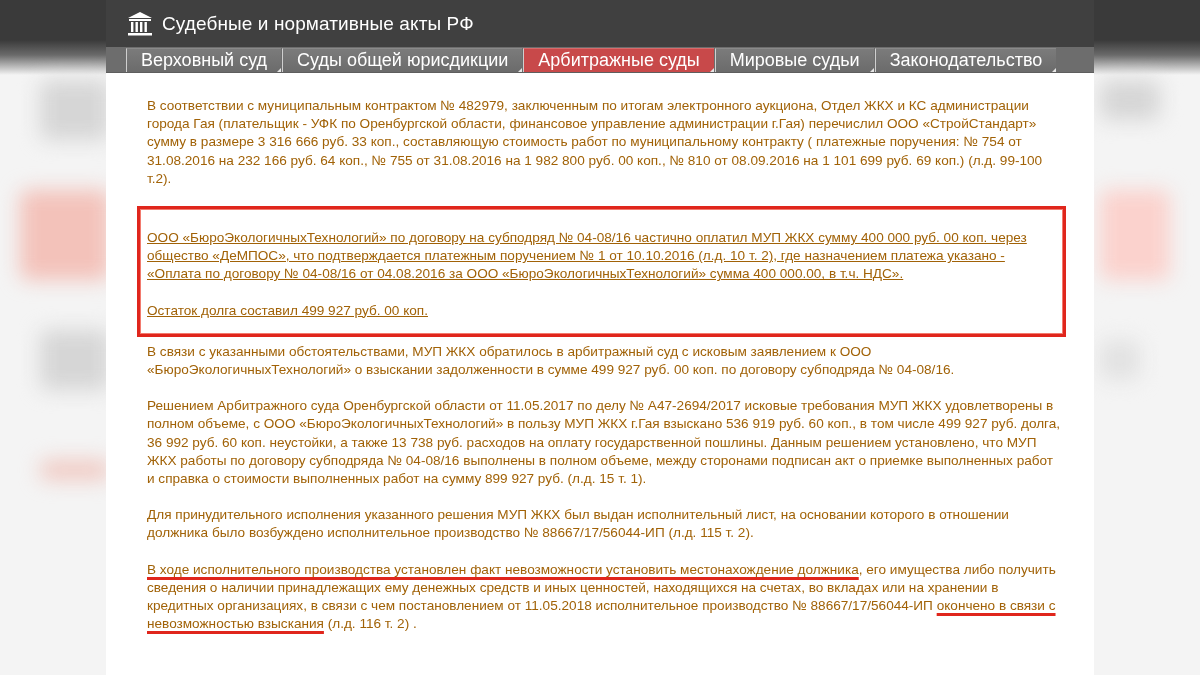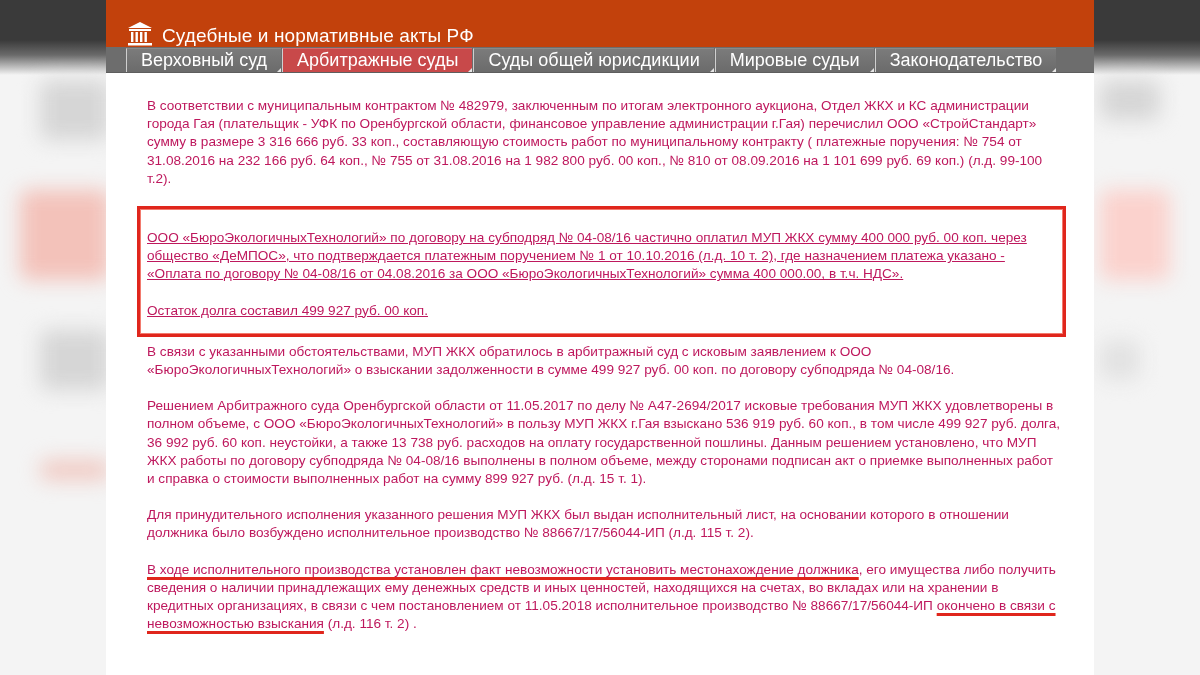--- a/index.html
+++ b/index.html
@@ -22,23 +22,23 @@
   }
   .page {
     position: absolute;
     left: 106px; top: 0;
     width: 988px; height: 675px;
     background: #ffffff;
     overflow: hidden;
   }
   .header {
     height: 47px;
-    background: #c2410c;
+    background: #404040;
     display: flex;
-    align-items: flex-end;
+    align-items: center;
     padding-left: 20px;
   }
   .logo-icon { width: 28px; height: 26px; margin-right: 8px; }
   .site-title {
     color: #ffffff;
     font-size: 19px;
     letter-spacing: 0.1px;
   }
   .tabbar {
     height: 26px;
@@ -69,21 +69,21 @@
     border-bottom: 4px solid #e6e6e6;
   }
   .tab.active {
     background: #c8494a;
     border-top: 1px solid #d86a6a;
   }
   .content {
     padding: 24px 30px 0 41px;
     font-size: 13.6px;
     line-height: 18.2px;
-    color: #be185d;
+    color: #a16207;
   }
   .para { margin-bottom: 18px; }
   .highlight-box {
     border: 3px solid #e0261c;
     box-shadow: 0 0 0 1px #f27a6e inset;
     margin-left: -10px;
     margin-right: -2px;
     padding: 20px 7px 6px 7px;
     margin-bottom: 6px;
     text-decoration: underline;
@@ -118,22 +118,22 @@
       <rect x="9.5" y="11" width="2.4" height="10" fill="#ffffff"></rect>
       <rect x="14" y="11" width="2.4" height="10" fill="#ffffff"></rect>
       <rect x="18.5" y="11" width="2.4" height="10" fill="#ffffff"></rect>
       <rect x="2" y="22" width="24" height="2.5" fill="#ffffff"></rect>
     </svg>
     <span class="site-title">Судебные и нормативные акты РФ</span>
   </div>
 
   <div class="tabbar">
     <div class="tab">Верховный суд</div>
+    <div class="tab">Суды общей юрисдикции</div>
     <div class="tab active">Арбитражные суды</div>
-    <div class="tab">Суды общей юрисдикции</div>
     <div class="tab">Мировые судьи</div>
     <div class="tab">Законодательство</div>
   </div>
 
   <div class="content">
     <p class="para">В соответствии с муниципальным контрактом № 482979, заключенным по итогам электронного аукциона, Отдел ЖКХ и КС администрации города Гая (плательщик - УФК по Оренбургской области, финансовое управление администрации г.Гая) перечислил ООО «СтройСтандарт» сумму в размере 3 316 666 руб. 33 коп., составляющую стоимость работ по муниципальному контракту ( платежные поручения: № 754 от 31.08.2016 на 232 166 руб. 64 коп., № 755 от 31.08.2016 на 1 982 800 руб. 00 коп., № 810 от 08.09.2016 на 1 101 699 руб. 69 коп.) (л.д. 99-100 т.2).</p>
 
     <div class="highlight-box">
       <p class="para">ООО «БюроЭкологичныхТехнологий» по договору на субподряд № 04-08/16 частично оплатил МУП ЖКХ сумму 400 000 руб. 00 коп. через общество «ДеМПОС», что подтверждается платежным поручением № 1 от 10.10.2016 (л.д. 10 т. 2), где назначением платежа указано - «Оплата по договору № 04-08/16 от 04.08.2016 за ООО «БюроЭкологичныхТехнологий» сумма 400 000.00, в т.ч. НДС».</p>
       <p class="para">Остаток долга составил 499 927 руб. 00 коп.</p>

